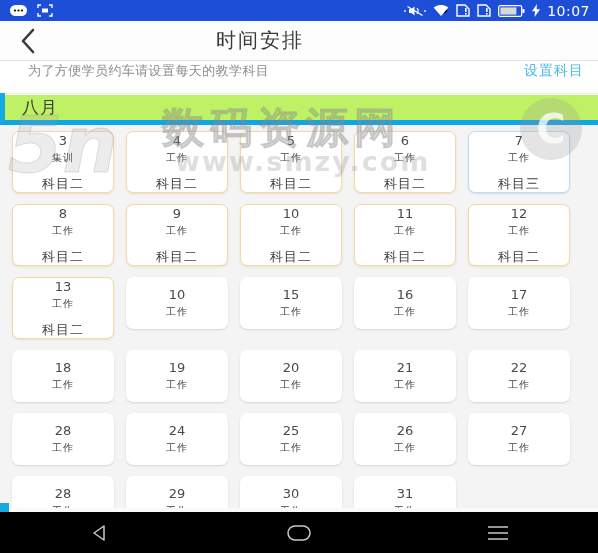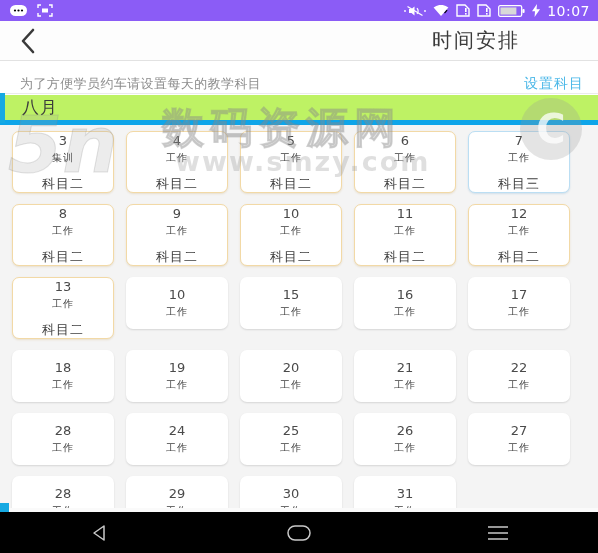--- a/index.html
+++ b/index.html
@@ -7,53 +7,53 @@
     width:598px; height:553px;
     background:#000;
     font-family:"DejaVu Sans","Liberation Sans",sans-serif;
     overflow:hidden;
   }
   #screen { position:relative; width:598px; height:553px; background:#fff; }
 
   
   .statusbar {
     position:absolute; top:0; left:0; width:598px; height:21px;
-    background:#8b5cf6; color:#fff;
+    background:#1d4ed8; color:#fff;
     display:flex; align-items:center;
   }
   .sb-left { display:flex; align-items:center; gap:10px; padding-left:10px; }
   .sb-right { display:flex; align-items:center; gap:7px; margin-left:auto; padding-right:8px; }
   .sb-time { font-size:14px; letter-spacing:.5px; color:#fff; font-family:"DejaVu Sans","Liberation Sans",sans-serif; }
   .sb-ico { display:block; }
 
   
   .titlebar {
     position:absolute; top:21px; left:0; width:598px; height:40px;
     background:#fdfdfd;
     border-bottom:1px solid #e2e2e2;
     display:flex; align-items:center;
   }
   .back-btn {
     width:56px; height:40px;
     display:flex; align-items:center; justify-content:center;
     cursor:pointer;
   }
   .page-title {
-    position:absolute; left:0; width:520px; text-align:right;
+    position:absolute; left:0; width:520px; text-align:center;
     font-size:20px; color:#3a3a3a; letter-spacing:2px;
     pointer-events:none;
   }
 
   
   .hintbar {
     position:absolute; top:62px; left:0; width:598px; height:32px;
     background:#fff;
     border-bottom:1px solid #ebebeb;
-    display:flex; align-items:flex-end;
-    padding:0 14px 0 20px;
+    display:flex; align-items:flex-start;
+    padding:0 14px 0 28px;
   }
   .hint-text { font-size:13px; color:#8d8d8d; letter-spacing:.4px; }
   .hint-link { margin-left:auto; font-size:14px; color:#4cb8e8; letter-spacing:1px; cursor:pointer; }
 
   
   .month-head {
     position:absolute; top:95px; left:0; width:598px; height:30px;
     background:#bef264;
     border-bottom:5px solid #0ea5e9;
     display:flex; align-items:center;

